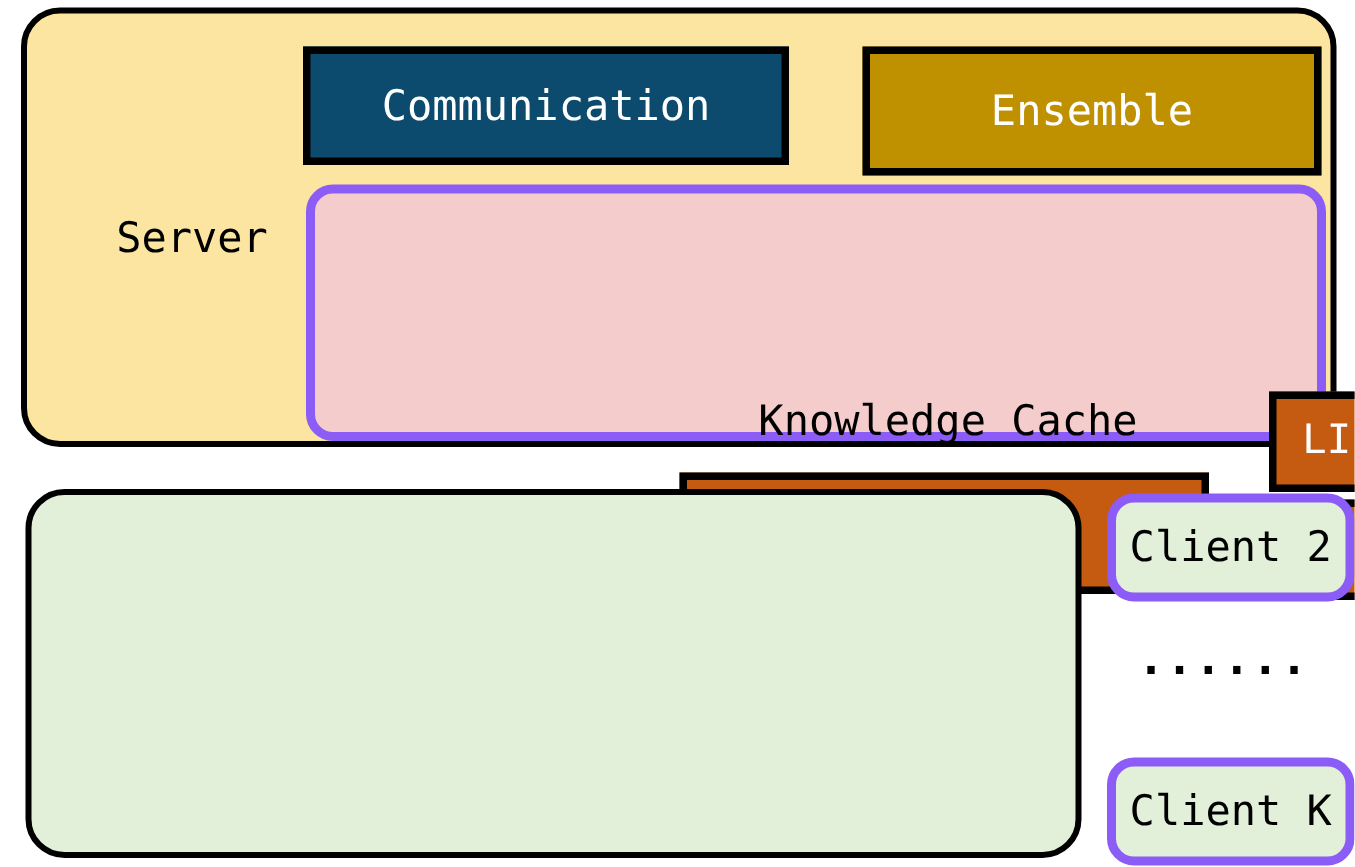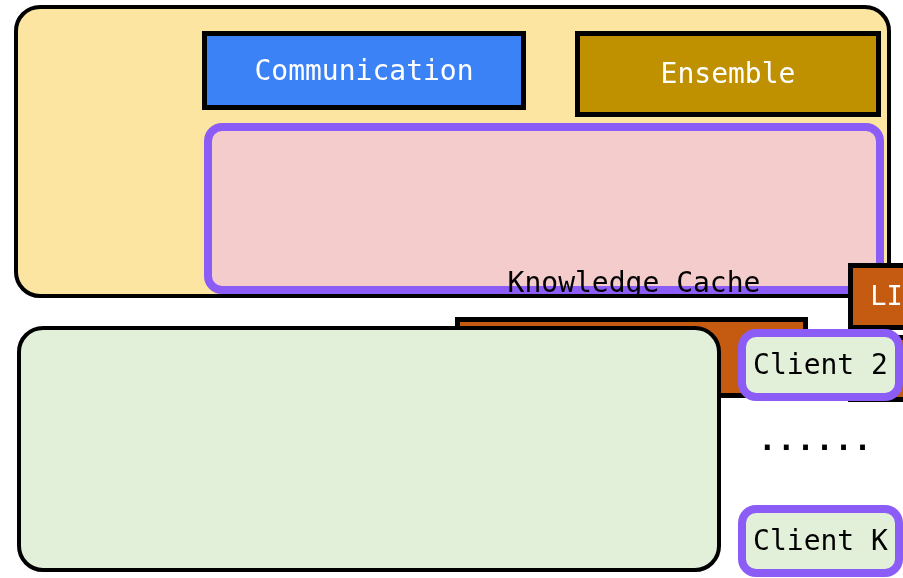--- a/index.html
+++ b/index.html
@@ -33,21 +33,21 @@
     line-height: 1.05;
     white-space: nowrap;
   }
 
   
   .container-round {
     border: 4px solid #000000;
     border-radius: 26px;
   }
   .container-round-sm {
-    border: 8px solid #8b5cf6;
+    border: 6px solid #8b5cf6;
     border-radius: 18px;
   }
 
   
   .module {
     border: 5px solid #000000;
     border-radius: 0;
     color: #ffffff;
   }
 
@@ -69,21 +69,21 @@
     font-size: 28px;
     color: #000000;
     justify-content: center;
   }
 
   #server-communication {
     left: 184px;
     top: 22px;
     width: 324px;
     height: 79px;
-    background: #3b82f6;
+    background: #0c4a6e;
     font-size: 28px;
   }
 
   #server-ensemble {
     left: 557px;
     top: 22px;
     width: 306px;
     height: 86px;
     background: #BF9000;
     font-size: 28px;
@@ -157,20 +157,21 @@
     font-weight: bold;
   }
 </style>
 </head>
 <body>
 
 <div class="diagram">
 
   <div class="box container-round" id="server-container">
 
+    <div class="box" id="server-label">Server</div>
 
     <div class="box module" id="server-communication">Communication</div>
 
     <div class="box module" id="server-ensemble">Ensemble</div>
 
     <div class="box container-round-sm" id="knowledge-cache-container">
 
       <div class="box" id="knowledge-cache-title">Knowledge Cache</div>
 
       <div class="box module" id="retrieval-module">Retrieval</div>

